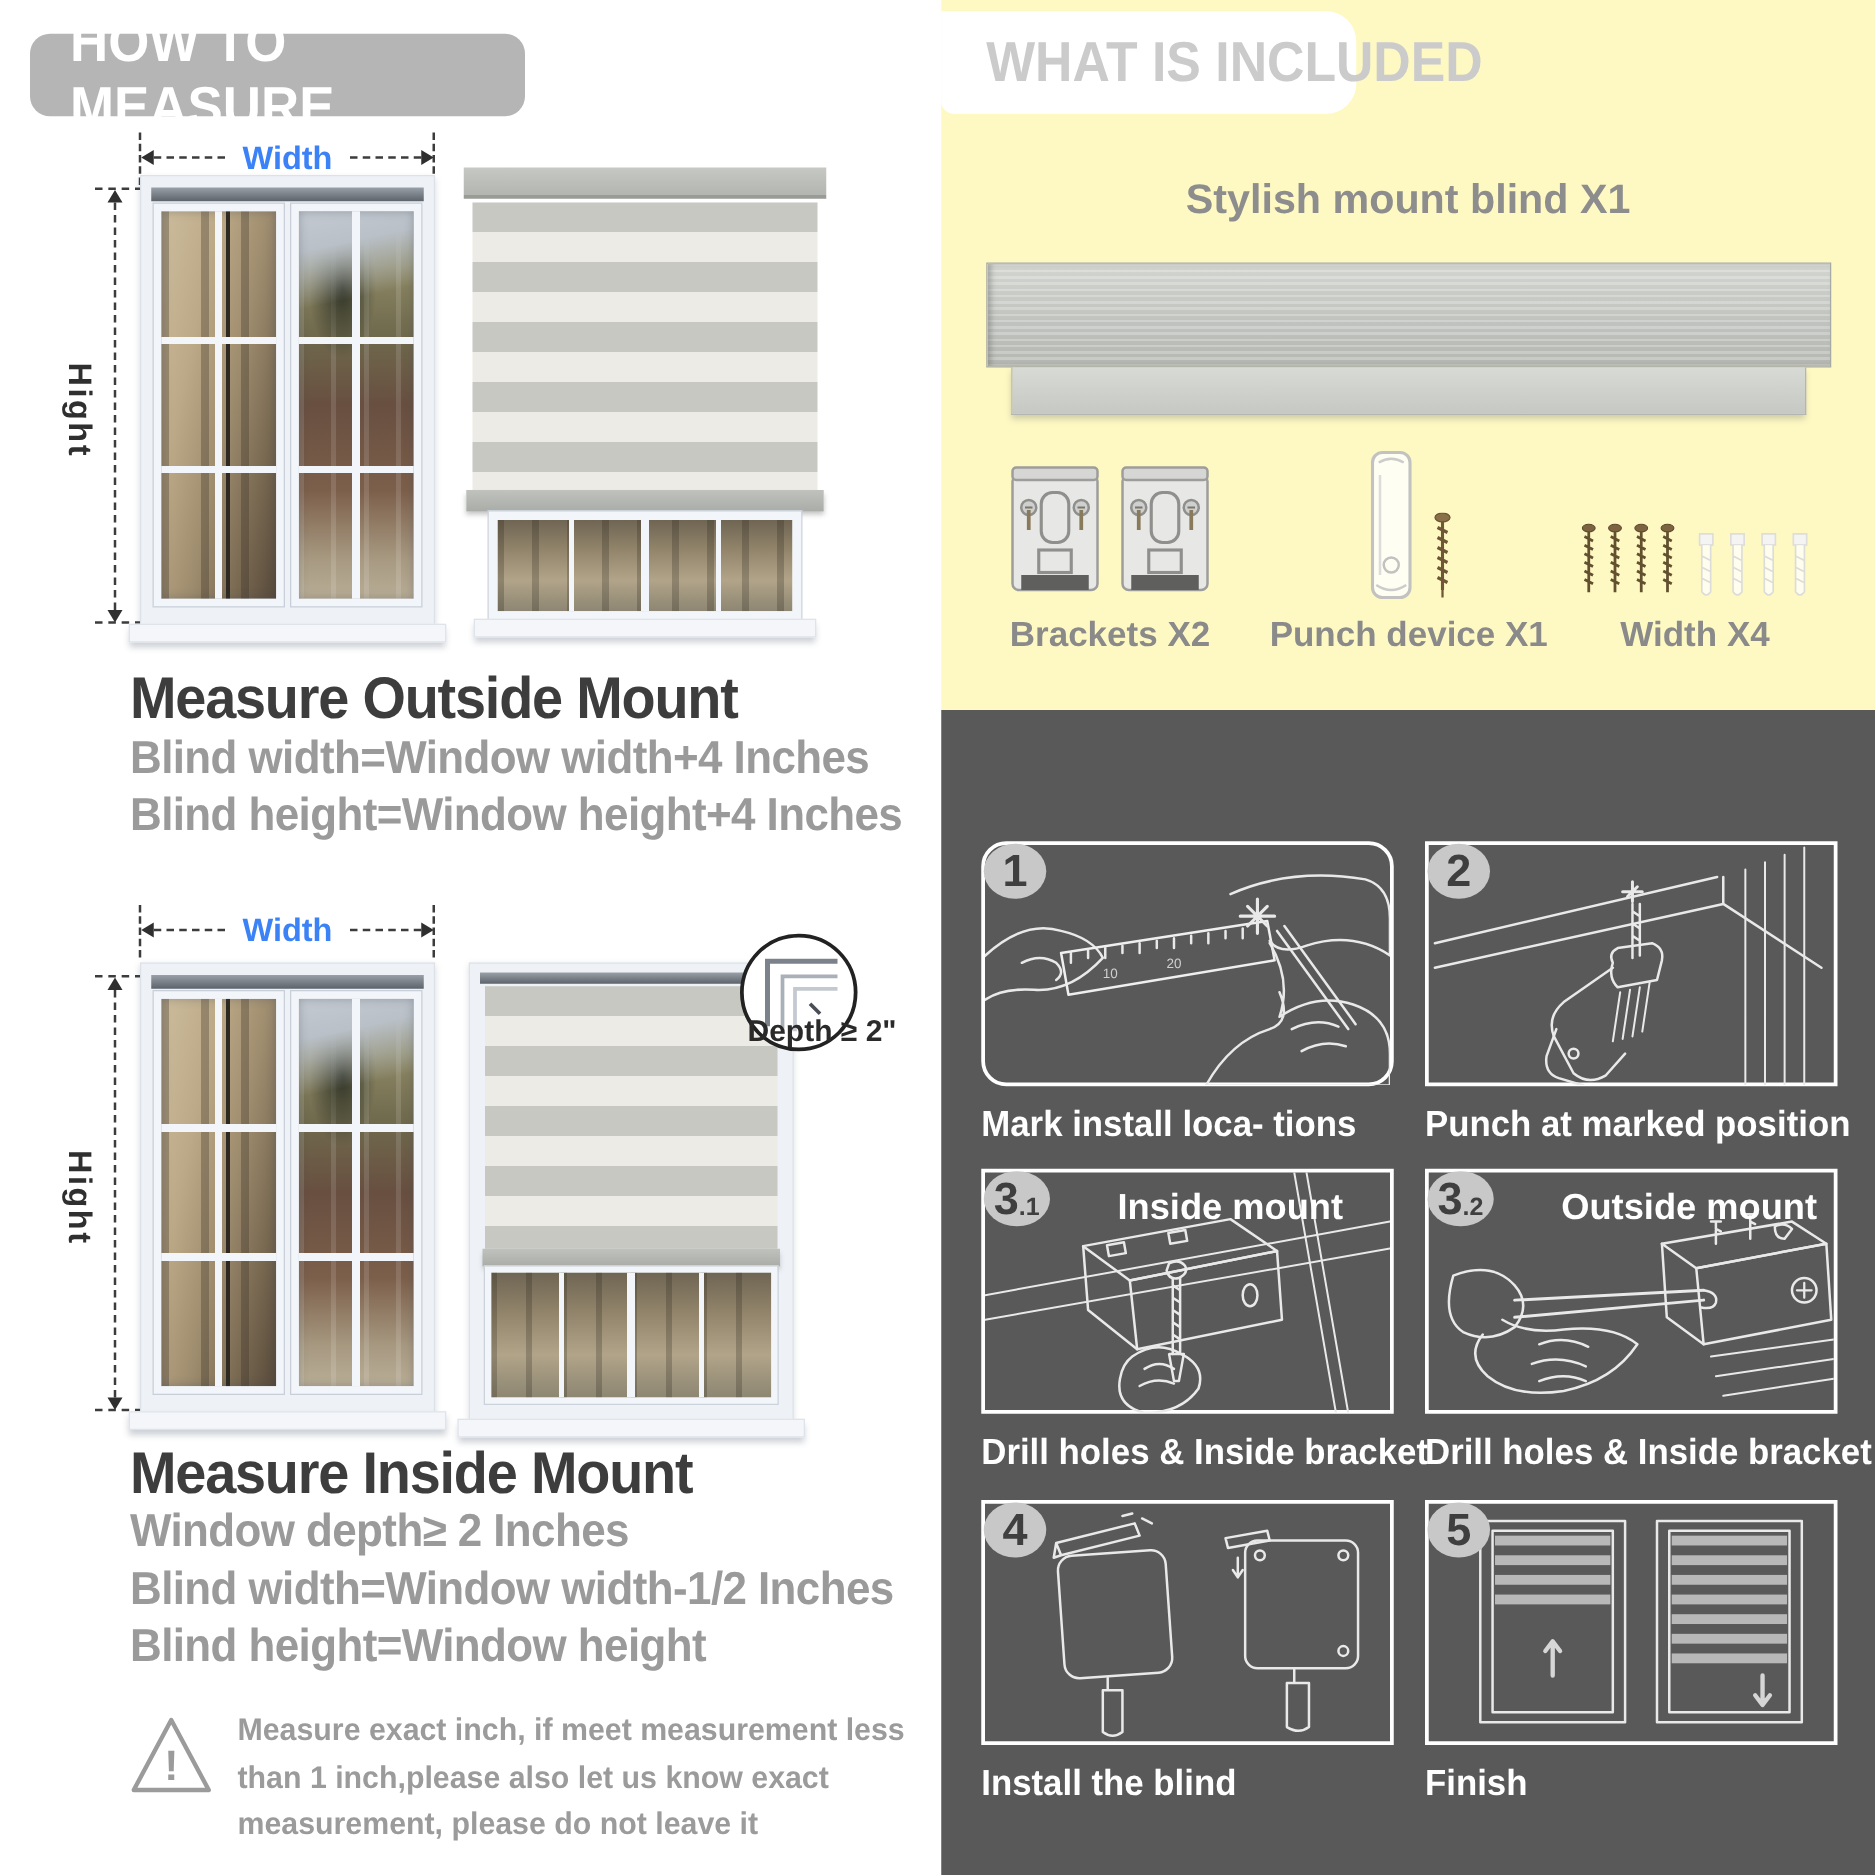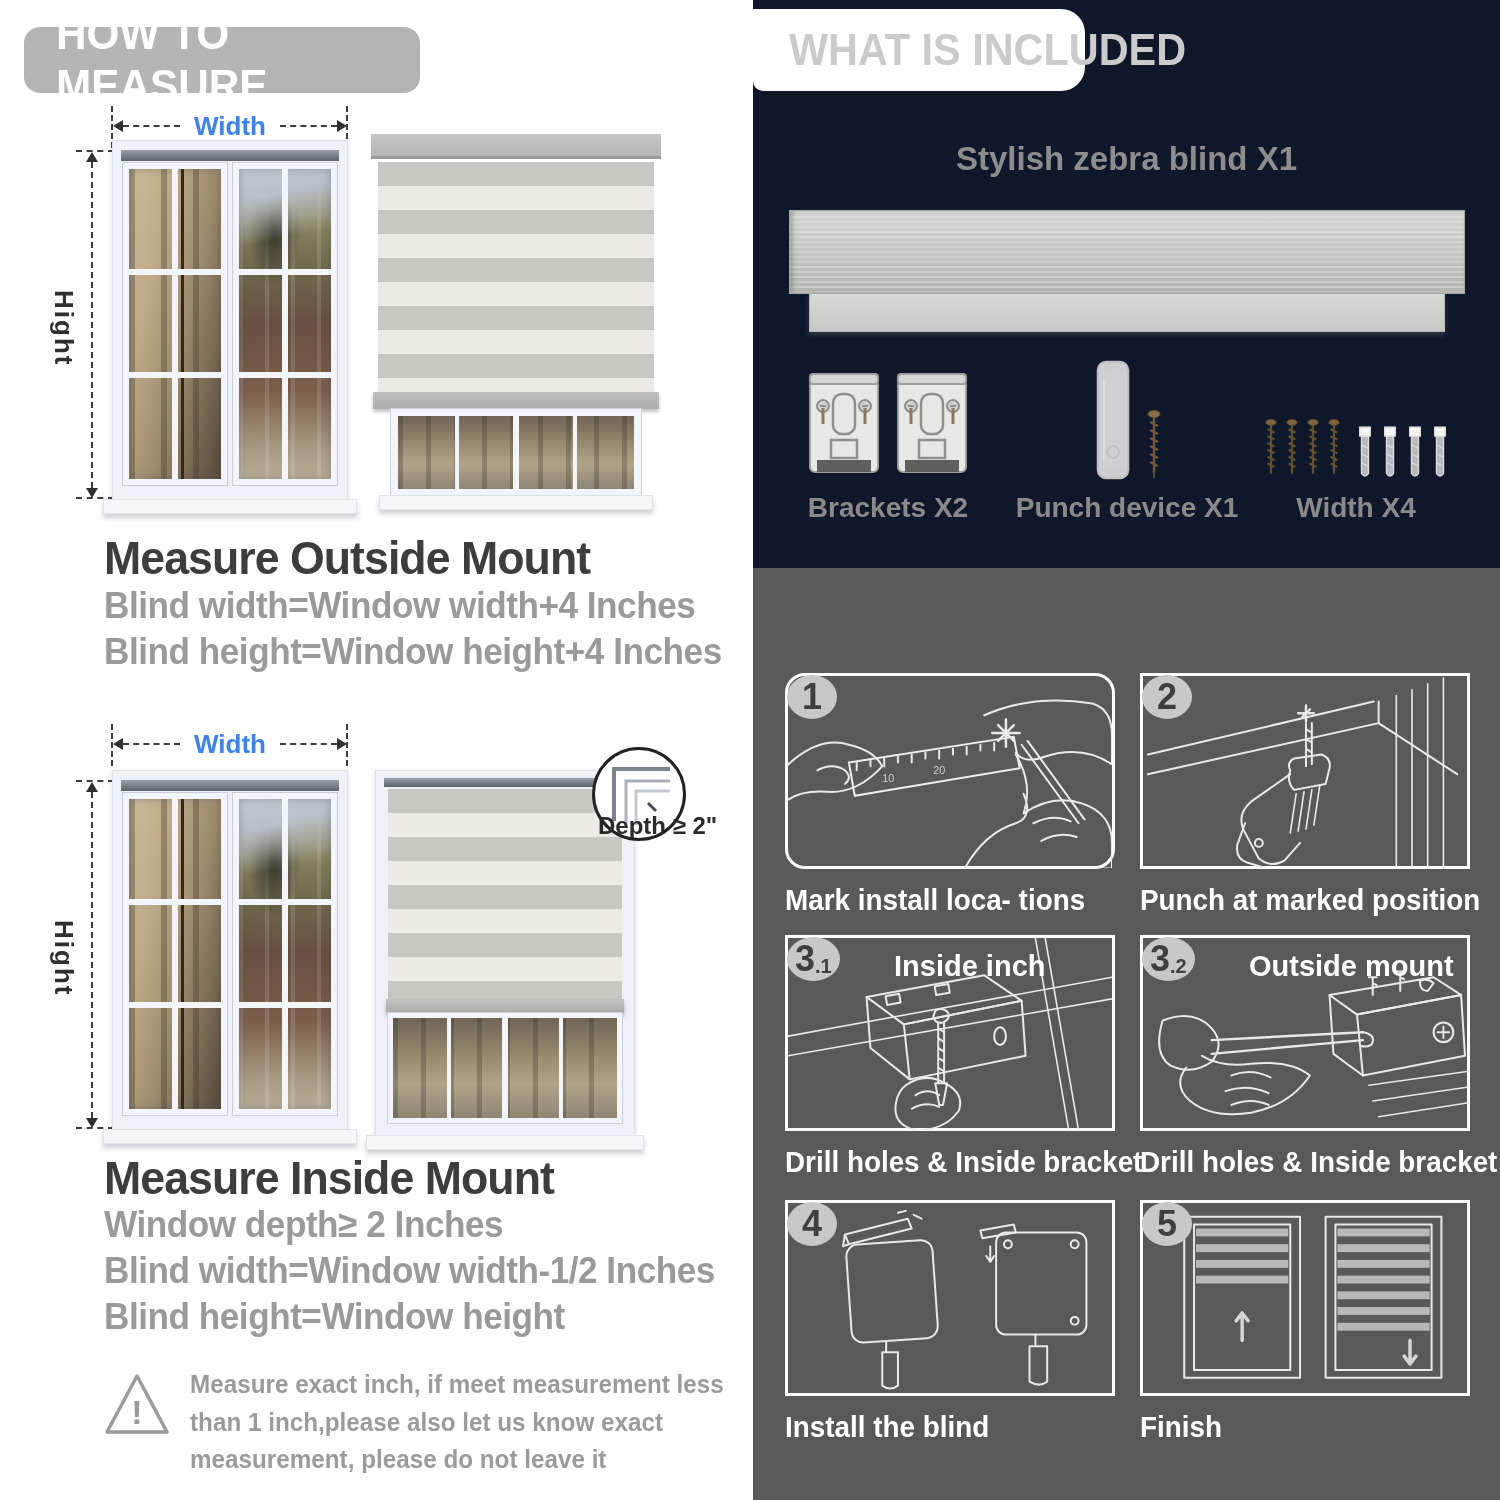--- a/index.html
+++ b/index.html
@@ -68,21 +68,21 @@
       linear-gradient(90deg,transparent calc(75% - 2px),#f2f5f9 calc(75% - 2px),#f2f5f9 calc(75% + 2px),transparent calc(75% + 2px));}
 
   .callout{border-radius:50%;border:3px solid #222;background:#fff;display:flex;align-items:center;justify-content:center;}
   .depth-note{font-size:24px;font-weight:bold;color:#2a2a2a;}
 
   .h2{font-size:47px;font-weight:bold;color:#3d3d3d;letter-spacing:-1px;transform:scaleX(.95);transform-origin:left;white-space:nowrap;}
   .sub{font-size:37px;font-weight:bold;color:#9a9a9a;letter-spacing:-0.5px;transform:scaleX(.95);transform-origin:left;white-space:nowrap;}
   .warn-text{font-size:25px;font-weight:bold;color:#9b9b9b;line-height:1.5;white-space:nowrap;transform:scaleX(.97);transform-origin:left;}
 
   
-  .right-top{left:753px;top:0;width:747px;height:568px;background:#0f172a;}
+  .right-top{left:753px;top:0;width:747px;height:568px;background:#fef9c3;}
   .hdr-right{position:absolute;left:0;top:9px;width:332px;height:82px;background:#fff;
              border-radius:0 24px 24px 10px;display:flex;align-items:center;padding-left:36px;}
   .hdr-right span{color:#cbcbcb;font-size:45px;font-weight:bold;transform:scaleX(.92);transform-origin:left;white-space:nowrap;}
   .blind-title{position:absolute;left:0;right:0;top:140px;text-align:center;color:#8d8d8d;
                font-size:33px;font-weight:bold;}
   .headrail{position:absolute;left:36px;top:210px;width:676px;height:126px;}
   .hr-main{position:absolute;left:0;right:0;top:0;height:84px;
            background:
              repeating-linear-gradient(180deg,rgba(255,255,255,.25) 0 2px,transparent 2px 5px),
              linear-gradient(180deg,#d2d5d0,#c0c3be 55%,#b4b7b2);
@@ -220,21 +220,21 @@
   <div class="abs warn-text" style="left:190px;top:1366px;">
     <div>Measure exact inch, if meet measurement less</div>
     <div>than 1 inch,please also let us know exact</div>
     <div>measurement, please do not leave it</div>
   </div>
 
   <div class="abs right-top">
     <div class="hdr-right">
       <span>WHAT IS INCLUDED</span>
     </div>
-    <div class="blind-title">Stylish zebra blind X1</div>
+    <div class="blind-title">Stylish mount blind X1</div>
 
     <div class="headrail">
       <div class="hr-main"></div>
       <div class="hr-lip"></div>
     </div>
 
     <div class="part" style="left:10px;width:250px;">
       <div class="art">
         <svg width="74" height="108" viewBox="0 0 74 108">
           <rect x="3" y="8" width="68" height="92" rx="5" fill="#e7e7e5" stroke="#9d9d9b" stroke-width="2"></rect>
@@ -374,21 +374,21 @@
         <path d="M80 60 L84 112 L124 144"></path>
         <rect x="100" y="58" width="14" height="9" transform="rotate(-10 107 62)"></rect>
         <rect x="150" y="48" width="14" height="9" transform="rotate(-10 157 52)"></rect>
         <ellipse cx="216" cy="100" rx="6" ry="9"></ellipse>
         <path d="M150 74 Q158 70 163 76 Q166 82 158 86 Q150 88 148 80 Z"></path>
         <path d="M153 86 L153 148 M159 86 L159 146 M153 92 L159 96 M153 102 L159 106 M153 112 L159 116 M153 122 L159 126 M153 132 L159 136" stroke-width="2"></path>
         <path d="M150 148 L162 148 L158 170 L154 170 Z"></path>
         <path d="M120 150 Q140 136 160 148 Q180 158 174 176 Q160 196 130 196 Q106 190 110 168 Q112 156 120 150 Z"></path>
         <path d="M130 160 Q142 152 154 160 M126 174 Q140 166 154 172"></path>
       </svg>
-      <div class="step-title">Inside inch</div>
+      <div class="step-title">Inside mount</div>
     </div>
     <div class="caption" style="left:32px;top:578px;">Drill holes &amp;  Inside bracket</div>
     <div class="abs badge" style="left:34px;top:369px;">
       <span>3</span>
         <span class="bsub">.1</span>
     </div>
 
     <div class="step" style="left:387px;top:367px;">
       <svg class="lineart" viewBox="0 0 330 196" fill="none" stroke="#e9e9e9" stroke-width="2" stroke-linecap="round" stroke-linejoin="round">
         <path d="M230 150 L330 136 M234 166 L330 152 M240 182 L330 168" stroke-width="1.6"></path>

